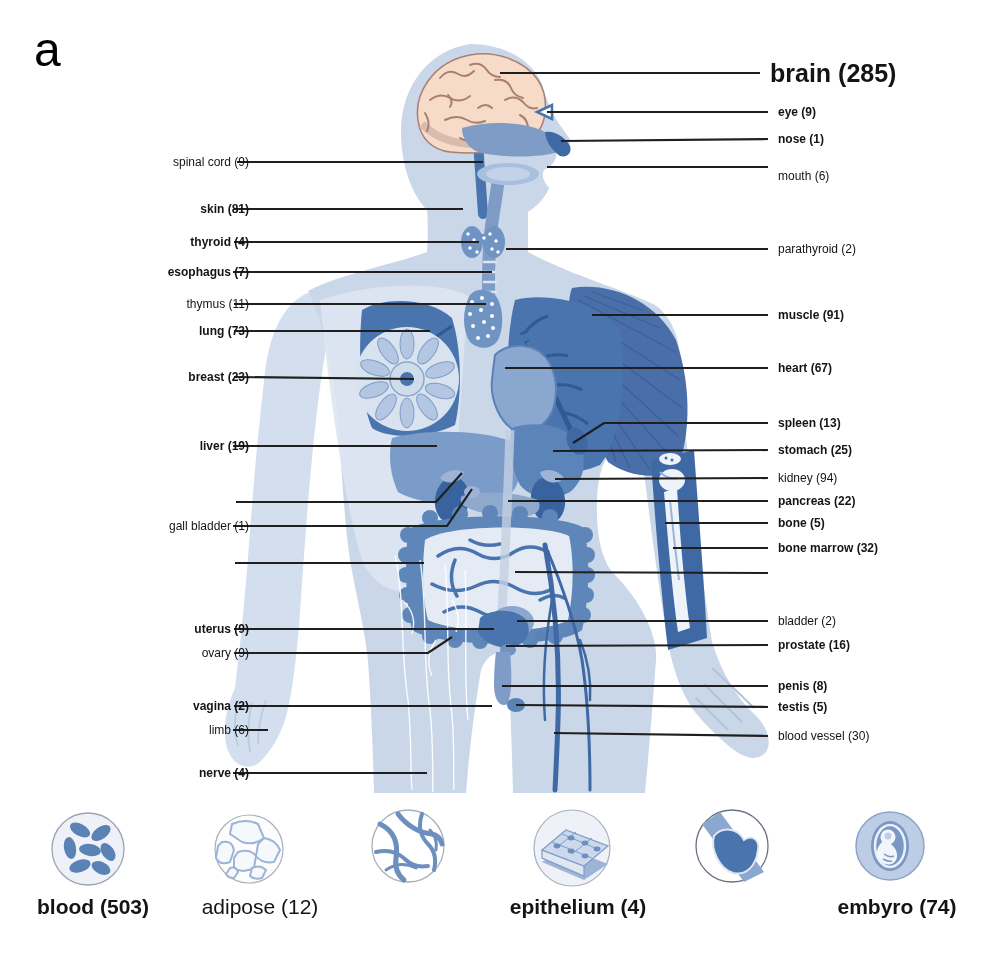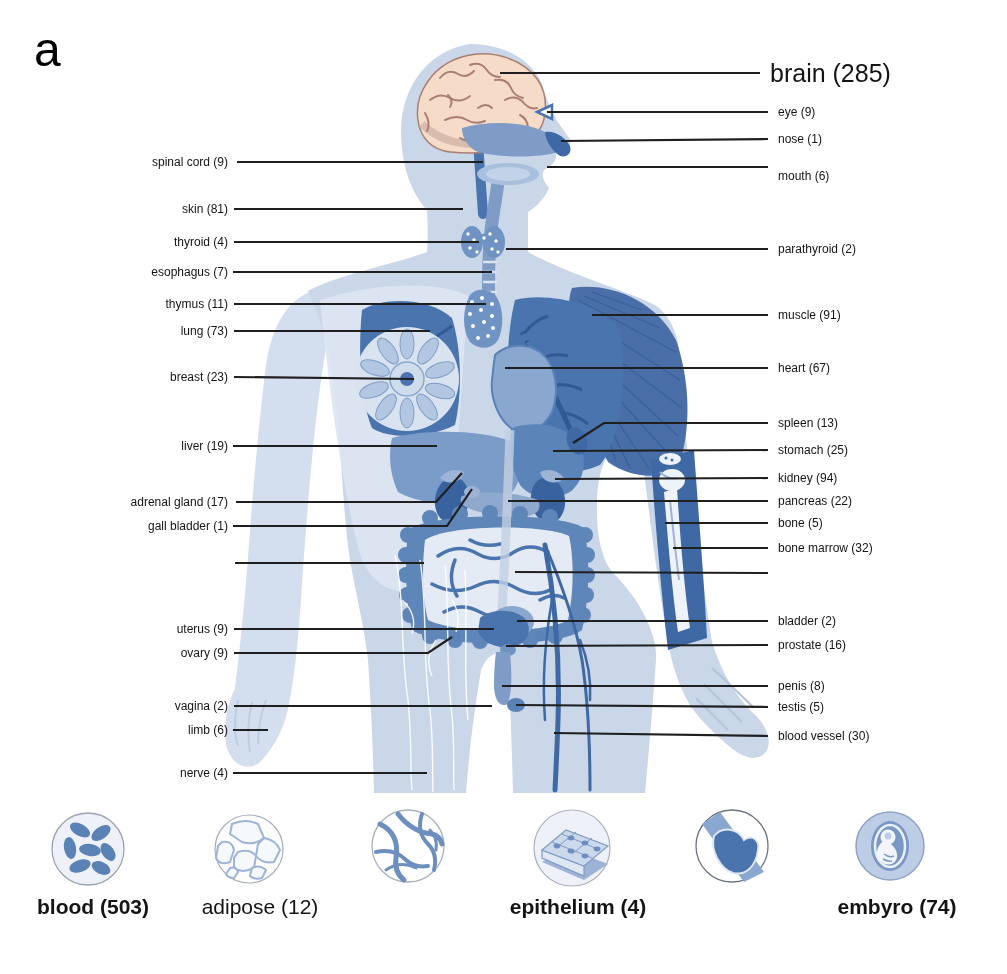--- a/index.html
+++ b/index.html
@@ -2,22 +2,22 @@
 <html><head>
 <meta charset="utf-8">
 <style>
   html,body{margin:0;padding:0;background:#fff;}
   .figure{position:relative;width:1007px;height:974px;background:#ffffff;
           font-family:"Liberation Sans",sans-serif;color:#111;overflow:hidden;}
   .panel-letter{position:absolute;left:34px;top:26px;font-size:48px;line-height:1;color:#000;}
   svg.art{position:absolute;left:0;top:0;width:1007px;height:974px;}
   .lbl{position:absolute;font-size:12px;line-height:23px;white-space:nowrap;
        transform:translateY(-50%);color:#141414;}
-  .lbl.b{font-weight:normal;}
-  .lbl.L{right:779px;text-align:center;}
+  .lbl.b{font-weight:bold;}
+  .lbl.L{right:758px;text-align:center;}
   .lbl.R{left:778px;text-align:left;}
   .lbl.xl{font-size:25px;left:770px;}
   .leg-lbl{position:absolute;width:150px;text-align:center;font-size:21px;line-height:24px;
            transform:translateY(-50%);white-space:normal;color:#141414;}
   .leg-lbl.b{font-weight:bold;}
 </style>
 </head>
 <body>
 
 <div class="figure">
@@ -358,21 +358,20 @@
   </svg>
 
   <div class="lbl L" style="top:162px">spinal cord (9)</div>
   <div class="lbl L b" style="top:209px">skin (81)</div>
   <div class="lbl L b" style="top:242px">thyroid (4)</div>
   <div class="lbl L b" style="top:272px">esophagus (7)</div>
   <div class="lbl L" style="top:304px">thymus (11)</div>
   <div class="lbl L b" style="top:331px">lung (73)</div>
   <div class="lbl L b" style="top:377px">breast (23)</div>
   <div class="lbl L b" style="top:446px">liver (19)</div>
-  <div class="lbl L b" style="top:502px">adrenal gland (17)</div>
   <div class="lbl L" style="top:526px">gall bladder (1)</div>
   <div class="lbl L b" style="top:629px">uterus (9)</div>
   <div class="lbl L" style="top:653px">ovary (9)</div>
   <div class="lbl L b" style="top:706px">vagina (2)</div>
   <div class="lbl L" style="top:730px">limb (6)</div>
   <div class="lbl L b" style="top:773px">nerve (4)</div>
 
   <div class="lbl R b xl" style="top:73px">brain (285)</div>
   <div class="lbl R b" style="top:112px">eye (9)</div>
   <div class="lbl R b" style="top:139px">nose (1)</div>

